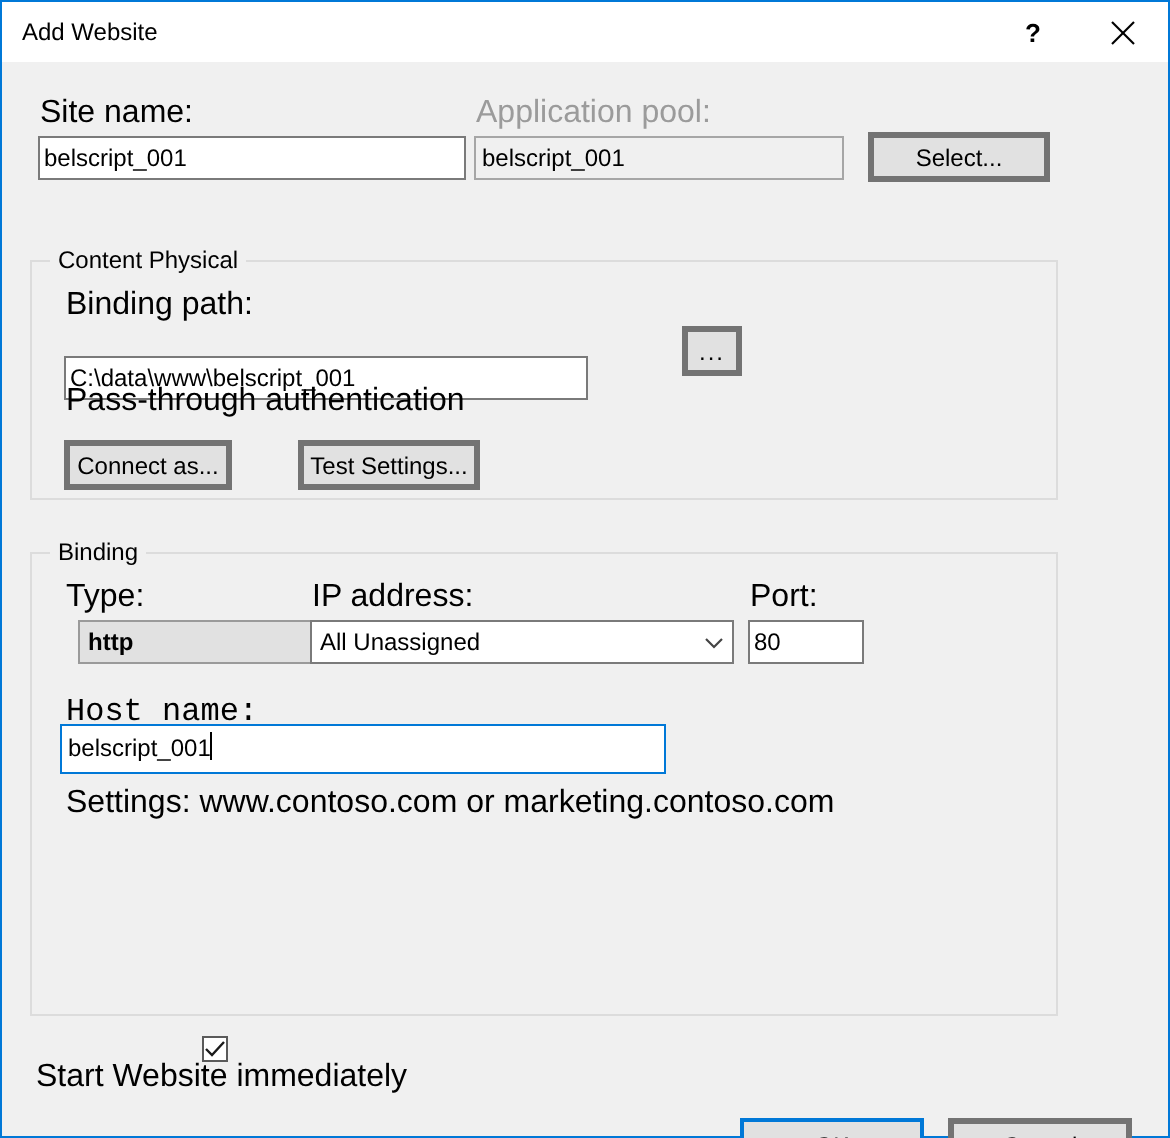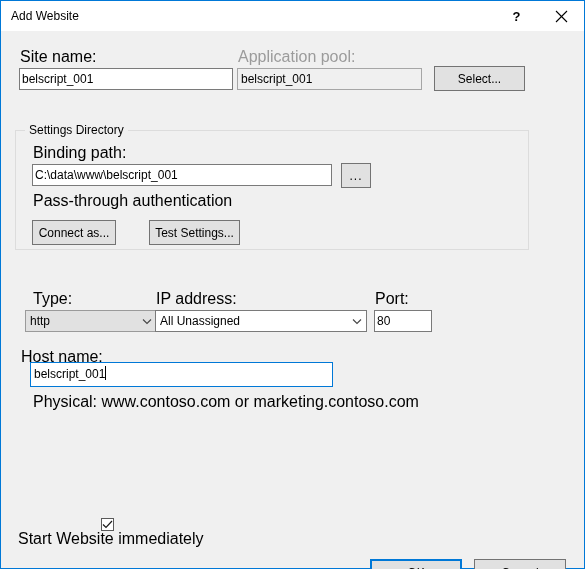--- a/index.html
+++ b/index.html
@@ -117,21 +117,21 @@
     white-space: nowrap;
     overflow: hidden;
   }
   .tb-fake.gray { background: #f0f0f0; border-color: #a6a6a6; }
   .tb-fake.focusblue { border: 1px solid #0078d7; }
 
   
   .btn {
     box-sizing: border-box;
     background: #e1e1e1;
-    border: 1px solid #737373;
+    border: 3px solid #737373;
     font-family: "Liberation Sans", sans-serif;
     font-size: 12px;
     color: #000000;
     height: 25px;
     display: flex;
     align-items: center;
     justify-content: center;
     cursor: default;
     padding: 0;
     white-space: nowrap;
@@ -237,35 +237,38 @@
   <div class="client">
 
     <div class="lbl abs" style="left:19px; top:18px;">Site name:</div>
     <input class="textbox abs" type="text" style="left: 18px; top: 37px; width: 214px;" value="belscript_001">
 
     <div class="lbl abs disabled" style="left:237px; top:18px;">Application pool:</div>
     <div class="tb-fake abs gray" style="left:236px; top:37px; width:185px;">belscript_001</div>
     <div class="btn abs" style="left:433px; top:35px; width:91px; height:25px;">Select...</div>
 
     <div class="group" style="left:14px; top:99px; width:514px; height:120px;">
-      <div class="group-title">Settings Directory</div>
+      <div class="group-title">Content Physical</div>
     </div>
 
     <div class="lbl abs" style="left:32px; top:114px;">Binding path:</div>
-    <input class="textbox abs" type="text" style="left: 31px; top: 133px; width: 300px;" value="C:\data\www\belscript_001">
+    <input class="textbox abs" type="text" style="left: 31px; top: 147px; width: 262px;" value="C:\data\www\belscript_001">
     <div class="btn abs dots" style="left:340px; top:132px; width:30px; height:25px;">...</div>
 
     <div class="lbl abs" style="left:32px; top:162px;">Pass-through authentication</div>
 
     <div class="btn abs" style="left:31px; top:189px; width:84px; height:25px;">Connect as...</div>
     <div class="btn abs" style="left:148px; top:189px; width:91px; height:25px;">Test Settings...</div>
 
+    <div class="group" style="left:14px; top:245px; width:514px; height:232px;">
+      <div class="group-title">Binding</div>
+    </div>
 
     <div class="lbl abs" style="left:32px; top:260px;">Type:</div>
-    <div class="combo abs gray" style="left:24px; top:279px; width:132px;">
+    <div class="combo abs gray" style="left:38px; top:279px; width:132px;font-weight:bold;">
       <div class="combo-text">http</div>
       <div class="combo-arrow">
         <svg width="10" height="7" viewBox="0 0 10 7">
           <polyline points="1,1.5 5,5.5 9,1.5" fill="none" stroke="#444" stroke-width="1.1"></polyline>
         </svg>
       </div>
     </div>
 
     <div class="lbl abs" style="left:155px; top:260px;">IP address:</div>
     <div class="combo abs" style="left:154px; top:279px; width:212px;">
@@ -273,24 +276,24 @@
       <div class="combo-arrow">
         <svg width="10" height="7" viewBox="0 0 10 7">
           <polyline points="1,1.5 5,5.5 9,1.5" fill="none" stroke="#444" stroke-width="1.1"></polyline>
         </svg>
       </div>
     </div>
 
     <div class="lbl abs" style="left:374px; top:260px;">Port:</div>
     <input class="textbox abs" type="text" style="left: 373px; top: 279px; width: 58px;" value="80">
 
-    <div class="lbl abs" style="left:20px; top:318px;">Host name:</div>
+    <div class="lbl abs" style="left:32px; top:318px;font-family:Liberation Mono, monospace;">Host name:</div>
     <div class="tb-fake abs focusblue" style="left:29px; top:331px; width:303px; height:25px; line-height:23px;"><span>belscript_001</span><span class="caret"></span></div>
 
-    <div class="lbl abs" style="left:32px; top:363px;">Physical: www.contoso.com or marketing.contoso.com</div>
+    <div class="lbl abs" style="left:32px; top:363px;">Settings: www.contoso.com or marketing.contoso.com</div>
 
     <div class="checkrow" style="left:17px; top:487px;">
       <div class="checkbox-box">
         <svg width="11" height="9" viewBox="0 0 11 9">
           <polyline points="1,4.5 4,7.5 10,1" fill="none" stroke="#1a1a1a" stroke-width="1.2"></polyline>
         </svg>
       </div>
       <div class="lbl">Start Website immediately</div>
     </div>
 

